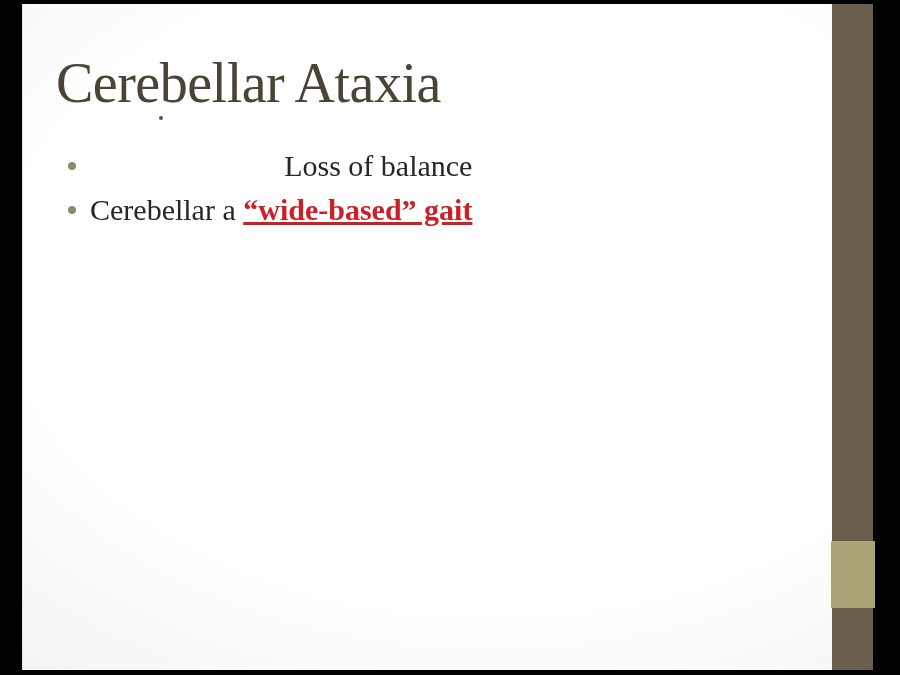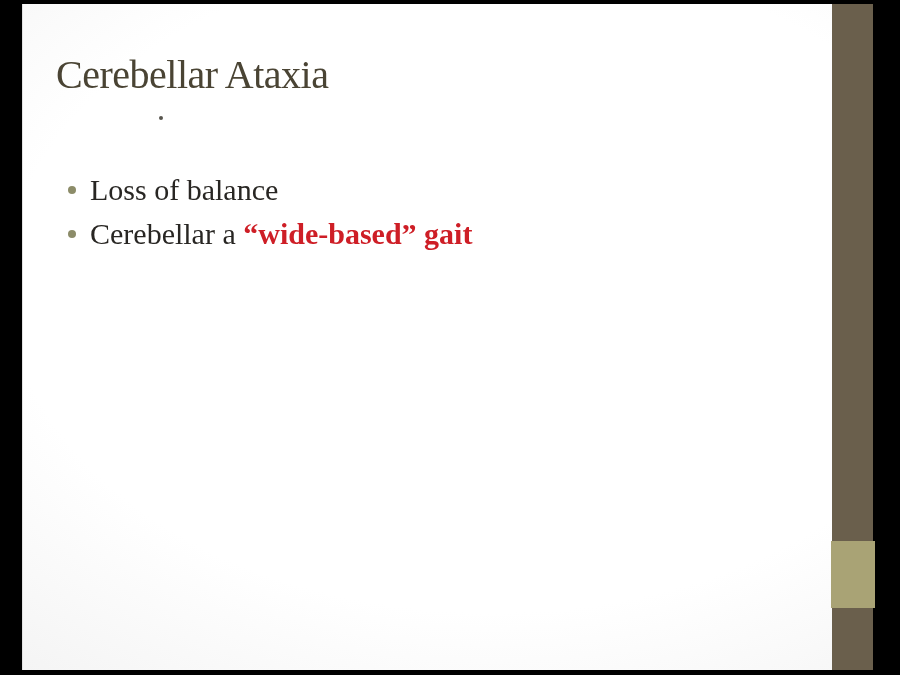--- a/index.html
+++ b/index.html
@@ -47,44 +47,45 @@
     width: 44px;
     height: 67px;
     background: var(--design-accent, #a9a375);
   }
   .slide-title {
     position: absolute;
     left: 33px;
     top: 49px;
     margin: 0;
     font-family: "Liberation Serif", serif;
-    font-size: 40px;
+    font-size: 56px;
     font-weight: 400;
     letter-spacing: -0.5px;
     line-height: 1.1;
     color: var(--title, #4a4434);
     white-space: nowrap;
   }
   .stray-dot {
     position: absolute;
     left: 136px;
     top: 112px;
     width: 4px;
     height: 4px;
     border-radius: 50%;
     background: #3a372e;
     opacity: 0.85;
   }
   .bullet-list {
     position: absolute;
     left: 45px;
-    top: 164px;
+    top: 140px;
     margin: 0;
     padding: 0;
     list-style: none;
+    text-align: right;
   }
   .bullet-item {
     position: relative;
     padding-left: 22px;
     font-size: 30px;
     line-height: 44px;
     color: var(--body-text, #282623);
     white-space: nowrap;
   }
   .dot {
@@ -92,20 +93,21 @@
     left: 0;
     top: 18px;
     width: 8px;
     height: 8px;
     border-radius: 50%;
     background: var(--bullet-dot, #8c8c69);
   }
   .hl {
     font-weight: 700;
     color: var(--highlight-red, #ce1e26);
+    text-decoration: underline;
   }
 </style>
 </head>
 <body>
 
 <div class="frame">
 
   <div class="slide">
 
     <h1 class="slide-title">Cerebellar Ataxia</h1>

